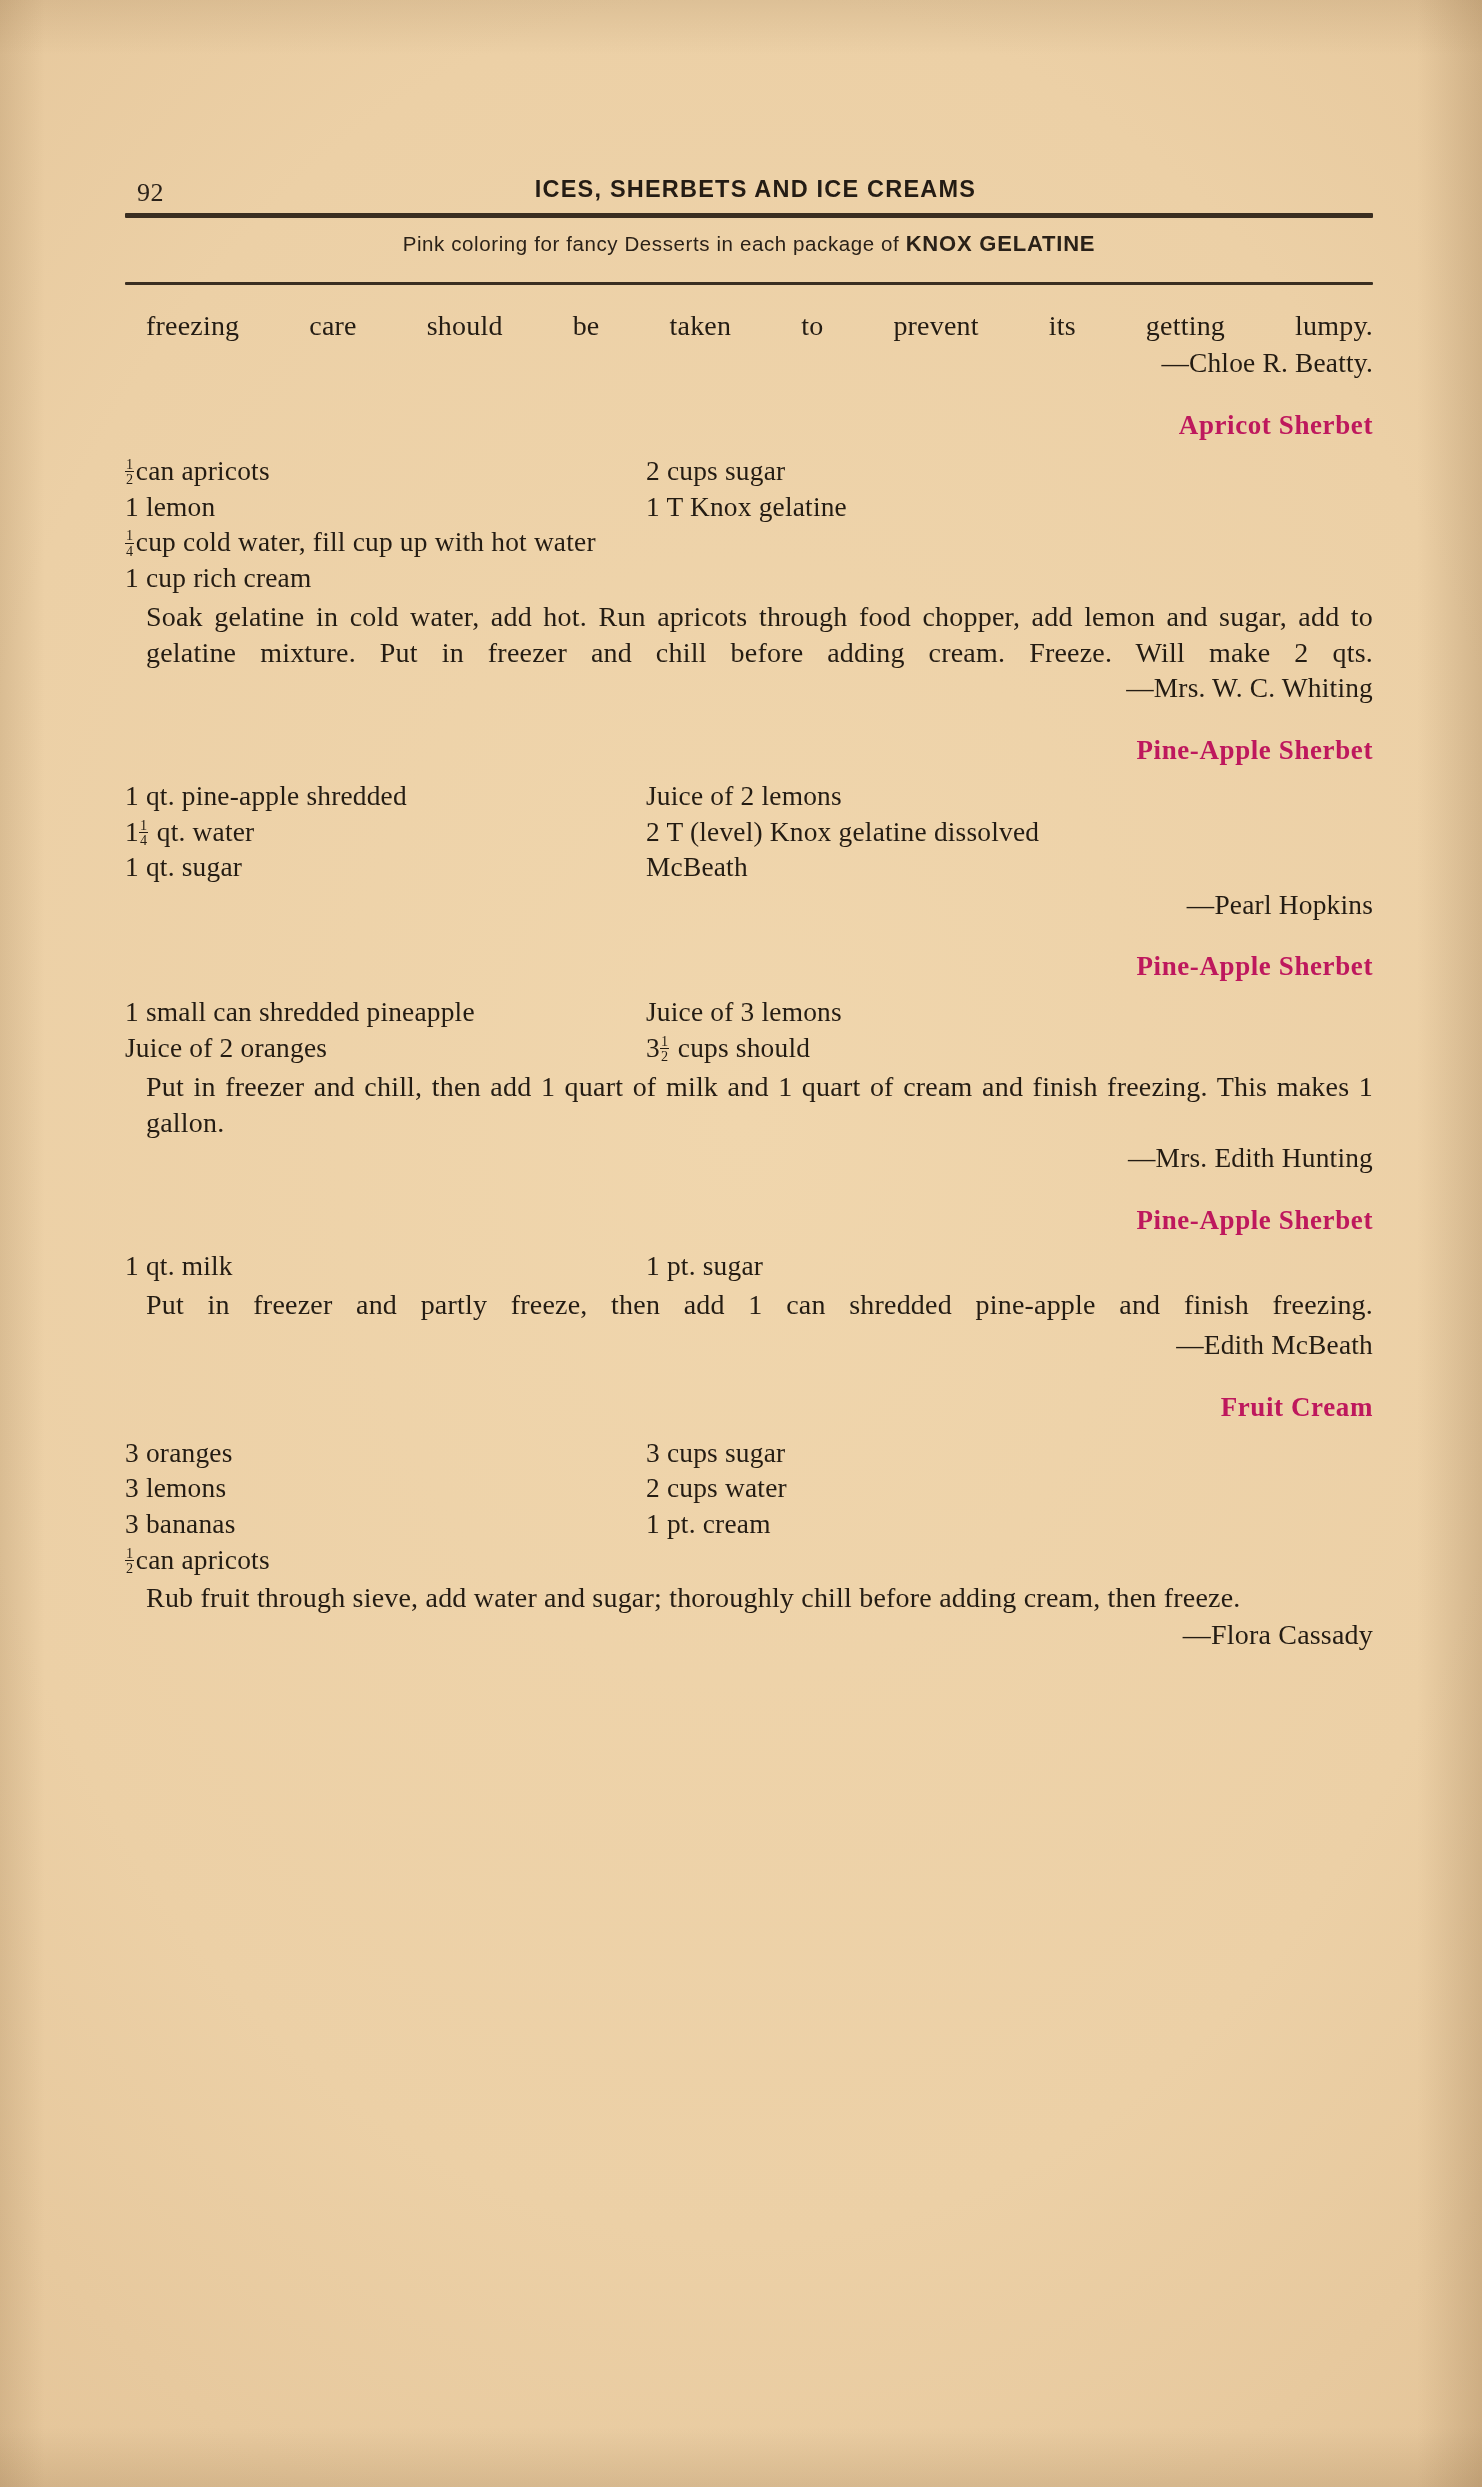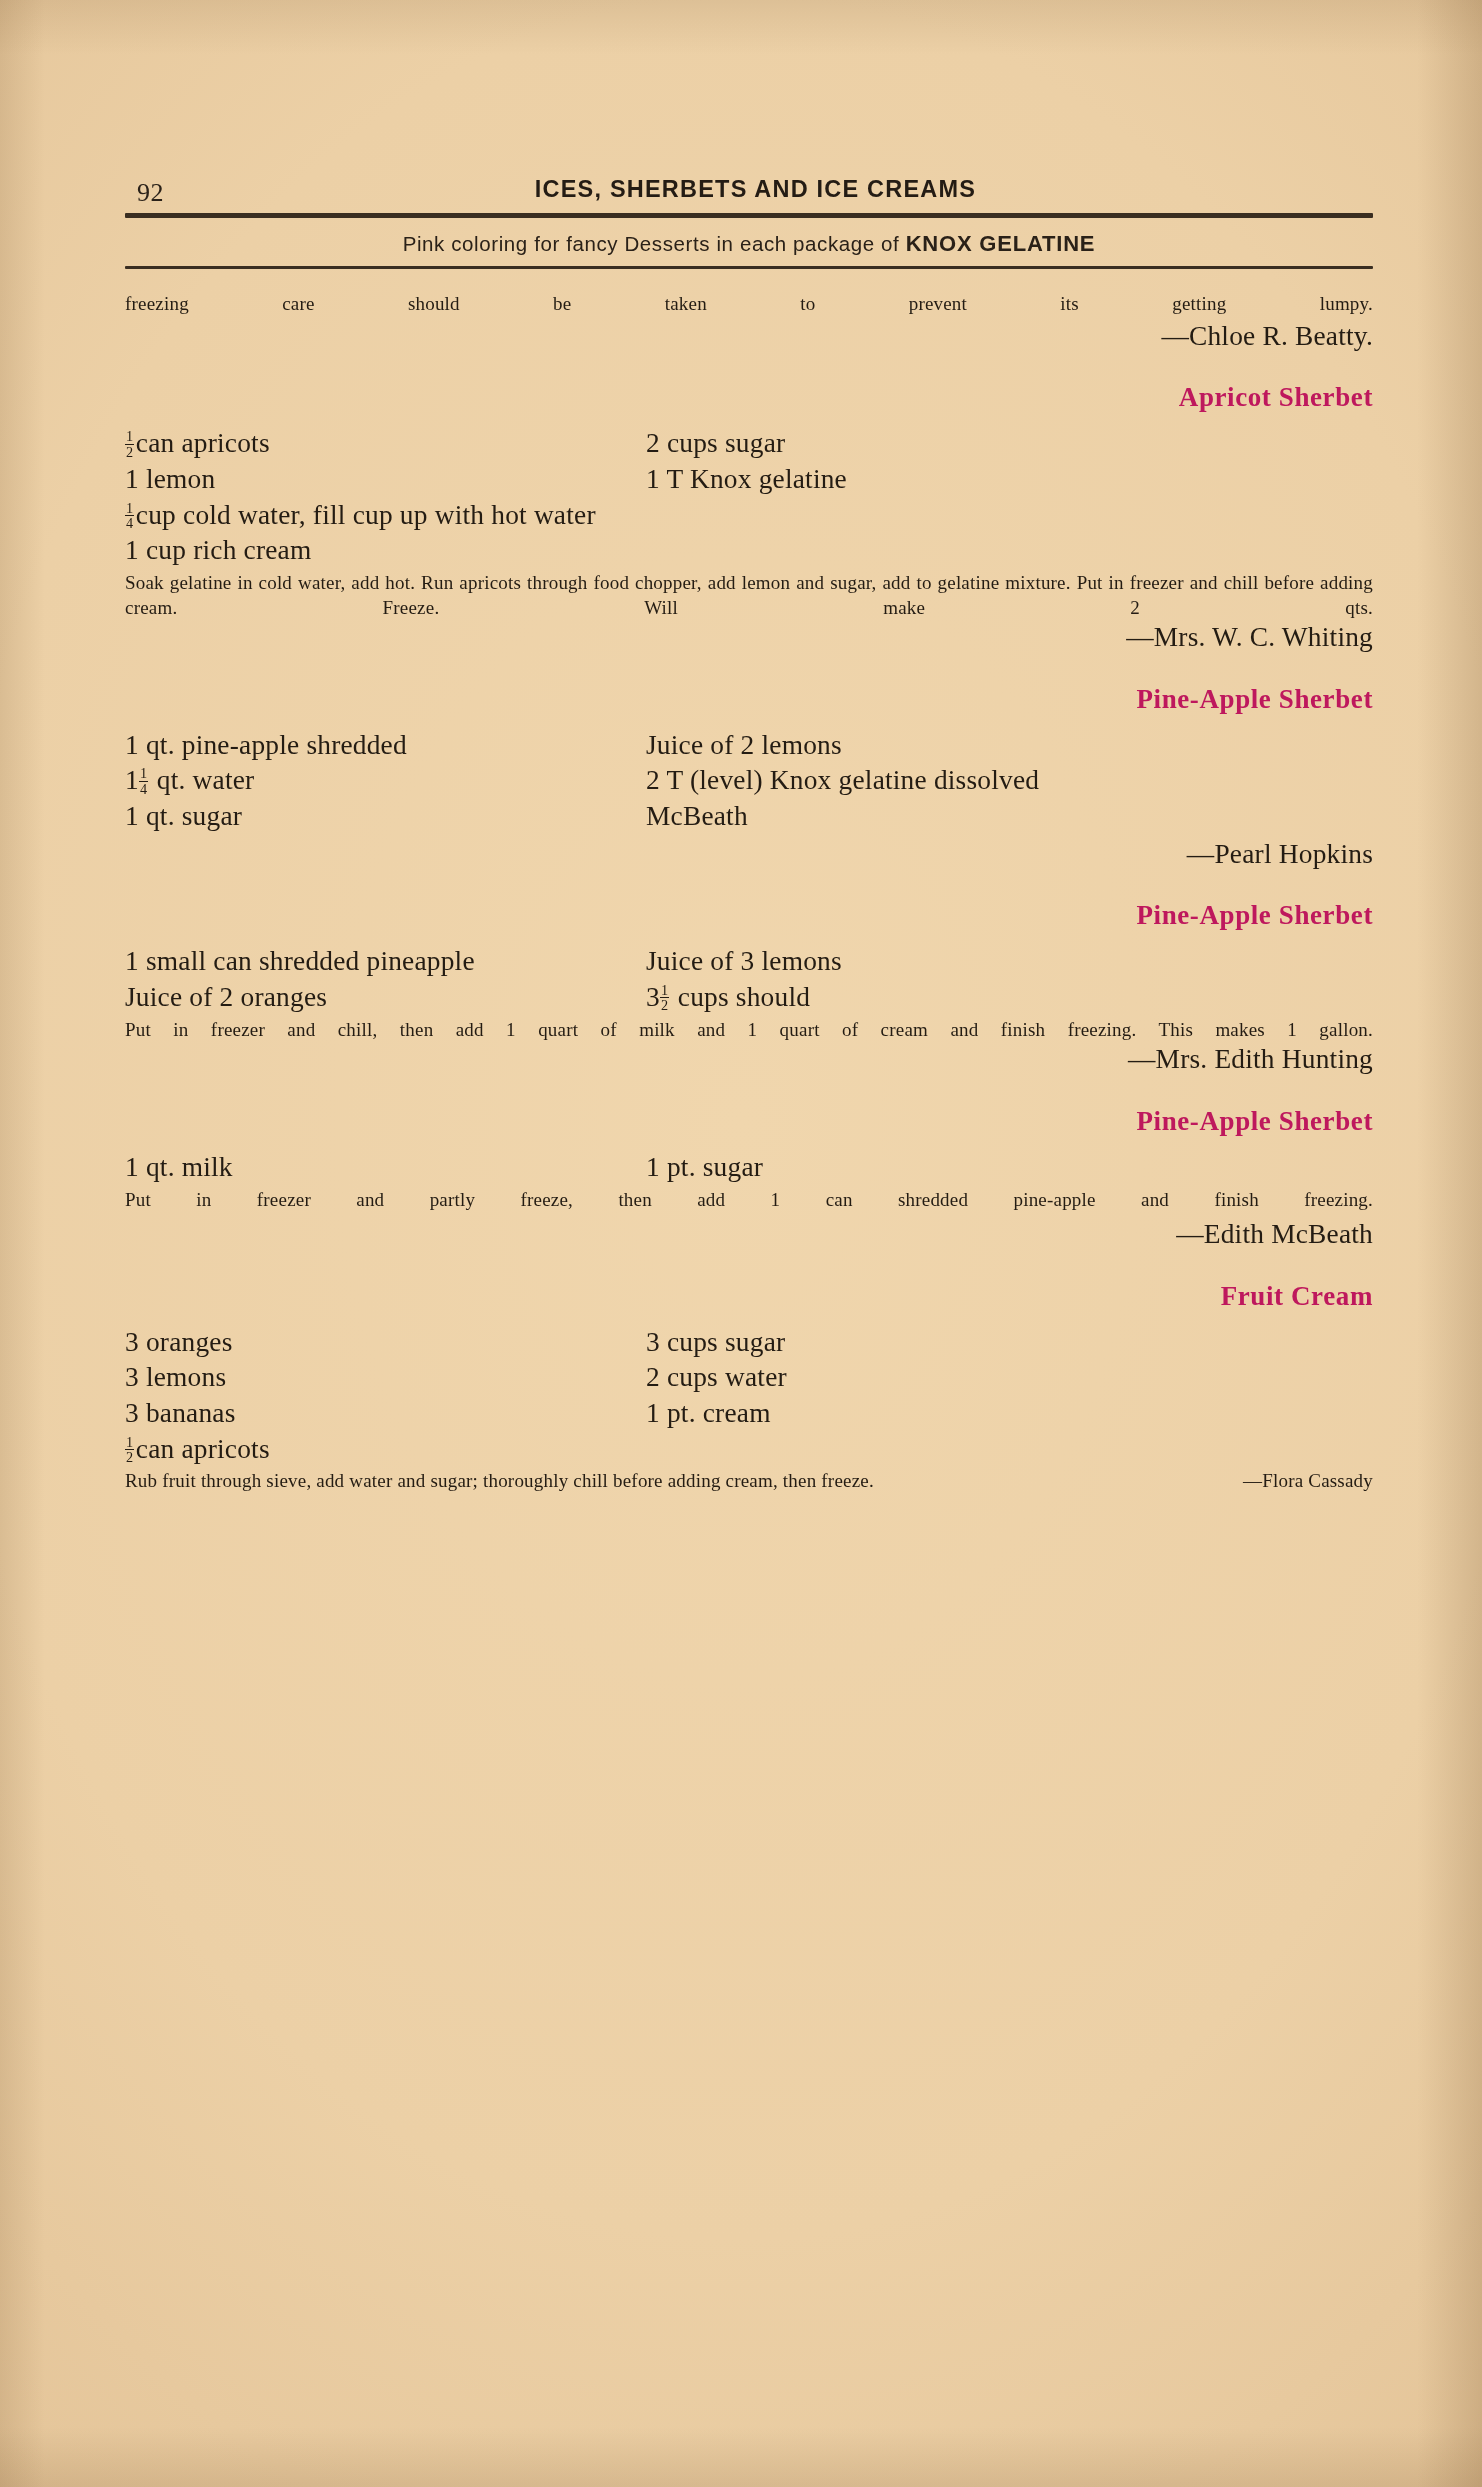--- a/index.html
+++ b/index.html
@@ -69,47 +69,48 @@
     text-indent: 17px;
   }
   .rule-thick {
     height: 4.5px;
     background: #3a2e21;
     margin-top: 2px;
     border-radius: 1px;
   }
   .banner {
     text-align: center;
-    padding: 13px 0 9px 0;
+    padding: 13px 0 25px 0;
     font-family: "Liberation Sans", sans-serif;
     font-size: 20.5px;
     letter-spacing: 0.6px;
     color: #2a2118;
     white-space: nowrap;
   }
   .banner b {
     font-weight: bold;
     letter-spacing: 0.8px;
     font-size: 22px;
   }
   .rule-thin {
     height: 3.5px;
     background: #3a2e21;
     margin-bottom: 23px;
     border-radius: 1px;
   }
 
   
   .para {
-    font-size: 19px;
+    font-size: 28px;
     line-height: 1.30;
     color: #241c13;
     text-align: justify;
     text-align-last: justify;
     letter-spacing: 0.2px;
+    margin-left: 21px;
   }
   .para.noj { text-align: left; text-align-last: left; }
   .attrib {
     font-size: 27.4px;
     line-height: 1.30;
     text-align: right;
     color: #241c13;
     letter-spacing: 0.2px;
   }
   .recipe-title {

